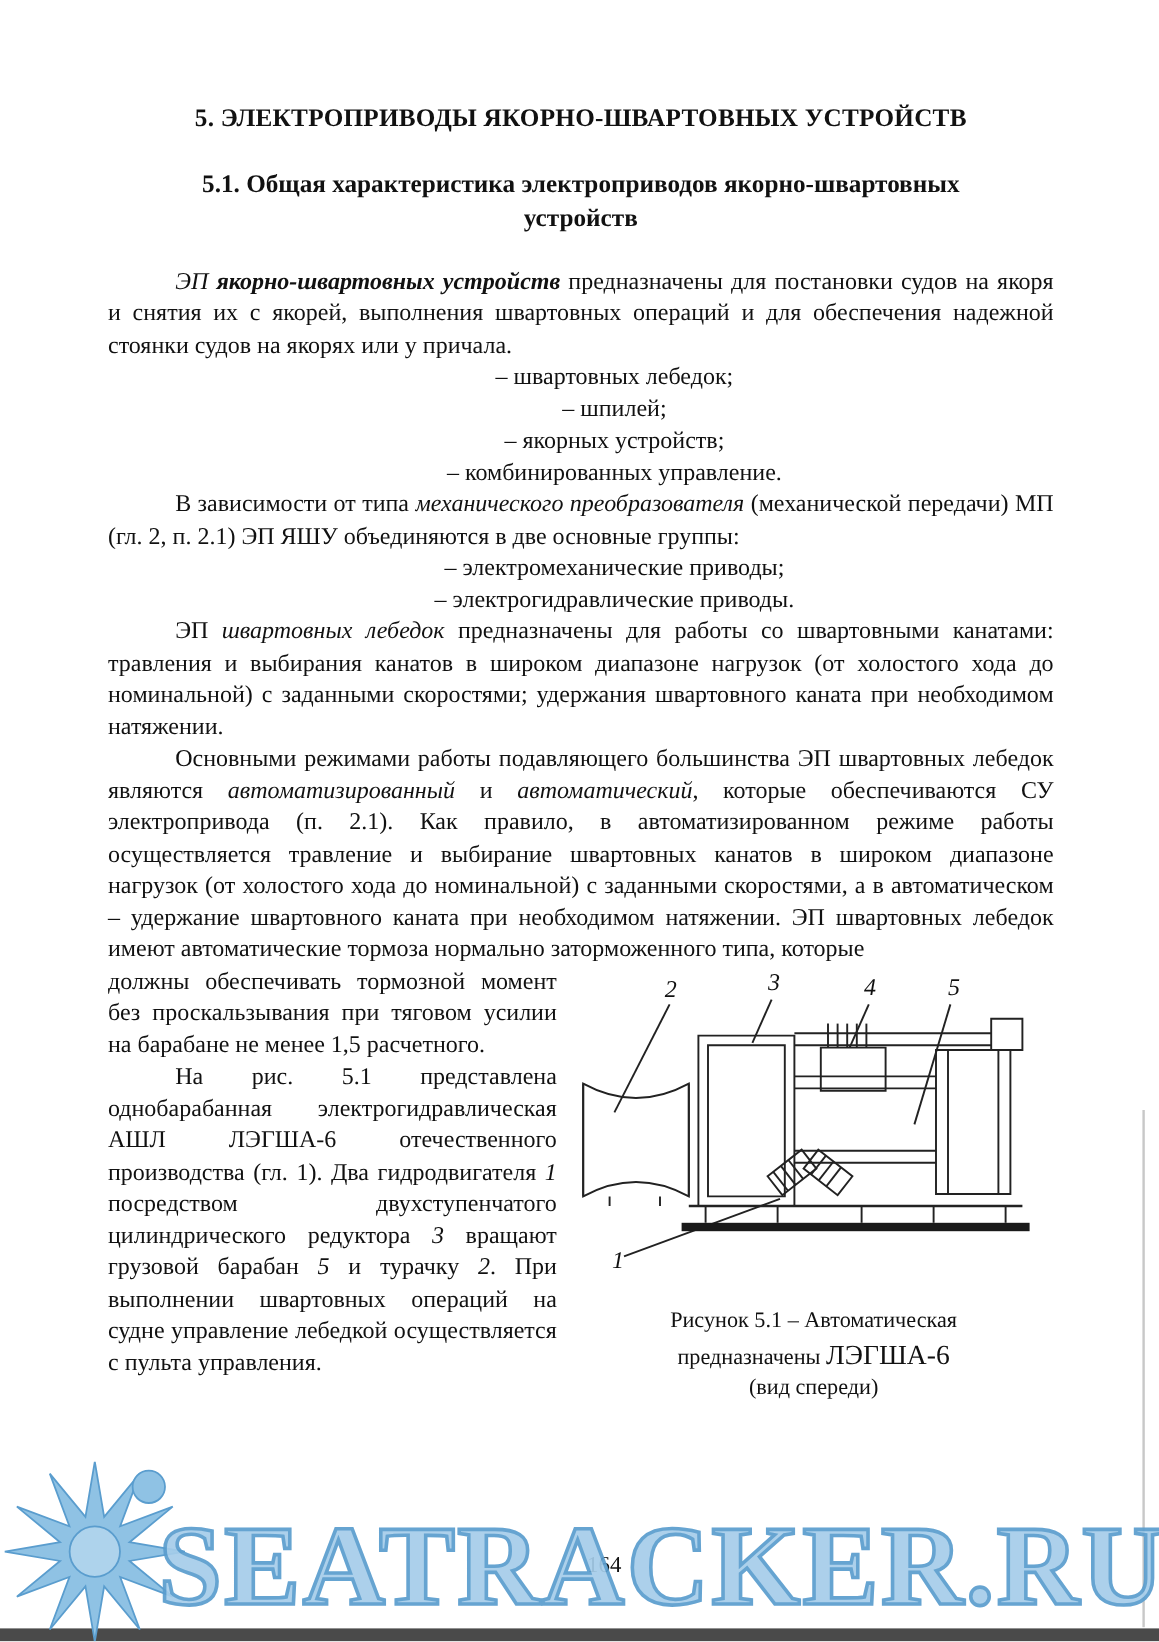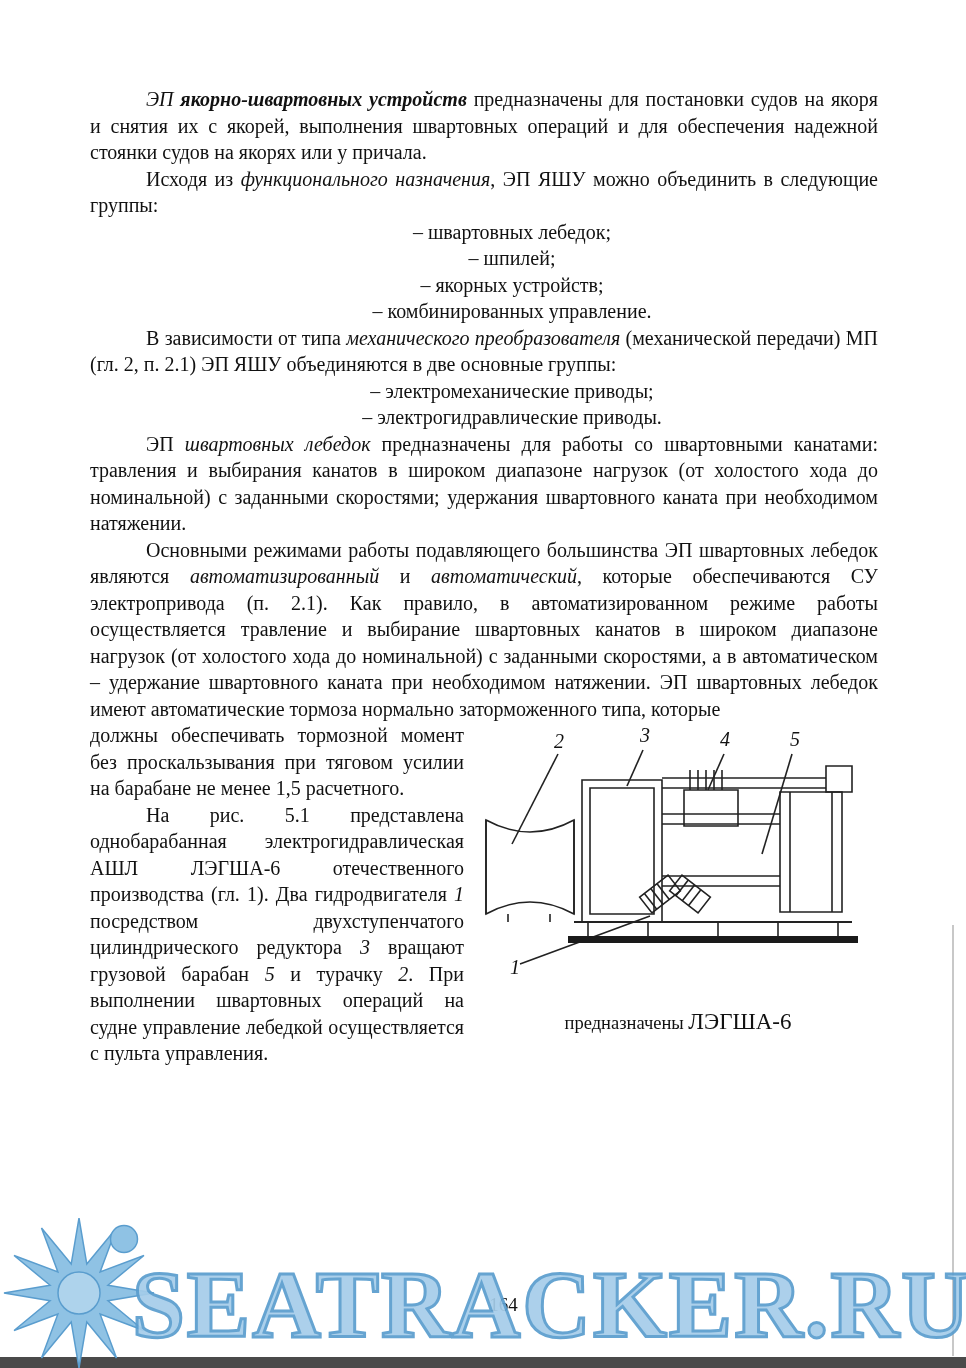--- a/index.html
+++ b/index.html
@@ -125,24 +125,25 @@
   }
   line, path, rect { vector-effect: non-scaling-stroke; }
 </style>
 </head>
 <body>
 
 <div class="page">
   <div class="scan-line"></div>
 
   <div class="content">
+    <h1 class="chapter">5. ЭЛЕКТРОПРИВОДЫ ЯКОРНО-ШВАРТОВНЫХ УСТРОЙСТВ</h1>
+    <h2 class="section">5.1. Общая характеристика электроприводов якорно-швартовных устройств</h2>
 
     <p class="para"><span class="i">ЭП </span><span class="bi">якорно-швартовных устройств</span><span> предназначены для постановки судов на якоря и снятия их с якорей, выполнения швартовных операций и для обеспечения надежной стоянки судов на якорях или у причала.</span></p>
 
-    <p class="para"><span>Исходя из </span><span class="i">функционального назначения</span><span>, ЭП ЯШУ можно объединить в следующие группы:</span></p>
 
     <p class="listline">– швартовных лебедок;</p>
     <p class="listline">– шпилей;</p>
     <p class="listline">– якорных устройств;</p>
     <p class="listline">– комбинированных управление.</p>
 
     <p class="para"><span>В зависимости от типа </span><span class="i">механического преобразователя</span><span> (механической передачи) МП (гл. 2, п. 2.1) ЭП ЯШУ объединяются в две основные группы:</span></p>
 
     <p class="listline">– электромеханические приводы;</p>
     <p class="listline">– электрогидравлические приводы.</p>
@@ -213,21 +214,23 @@
           </g>
           <rect x="90" y="210" width="290" height="7" fill="#1a1a1a"></rect>
 
           <text class="fignum" x="76" y="22">2</text>
           <text class="fignum" x="162" y="16">3</text>
           <text class="fignum" x="242" y="20">4</text>
           <text class="fignum" x="312" y="20">5</text>
           <text class="fignum" x="32" y="248">1</text>
         </svg>
         <figcaption class="caption">
+          <div>Рисунок 5.1 – Автоматическая</div>
           <div><span>предназначены </span><span class="caption-big">ЛЭГША-6</span></div>
+          <div>(вид спереди)</div>
         </figcaption>
       </figure>
 
       <p class="para noindent">должны обеспечивать тормозной момент без проскальзывания при тяговом усилии на барабане не менее 1,5 расчетного.</p>
 
       <p class="para"><span>На рис. 5.1 представлена однобарабанная электрогидравлическая АШЛ ЛЭГША-6 отечественного производства (гл. 1). Два гидродвигателя </span><span class="i">1</span><span> посредством двухступенчатого цилиндрического редуктора </span><span class="i">3</span><span> вращают грузовой барабан </span><span class="i">5</span><span> и турачку </span><span class="i">2</span><span>. При выполнении швартовных операций на судне управление лебедкой осуществляется с пульта управления.</span></p>
     </div>
   </div>
 
   <div class="page-number">164</div>

